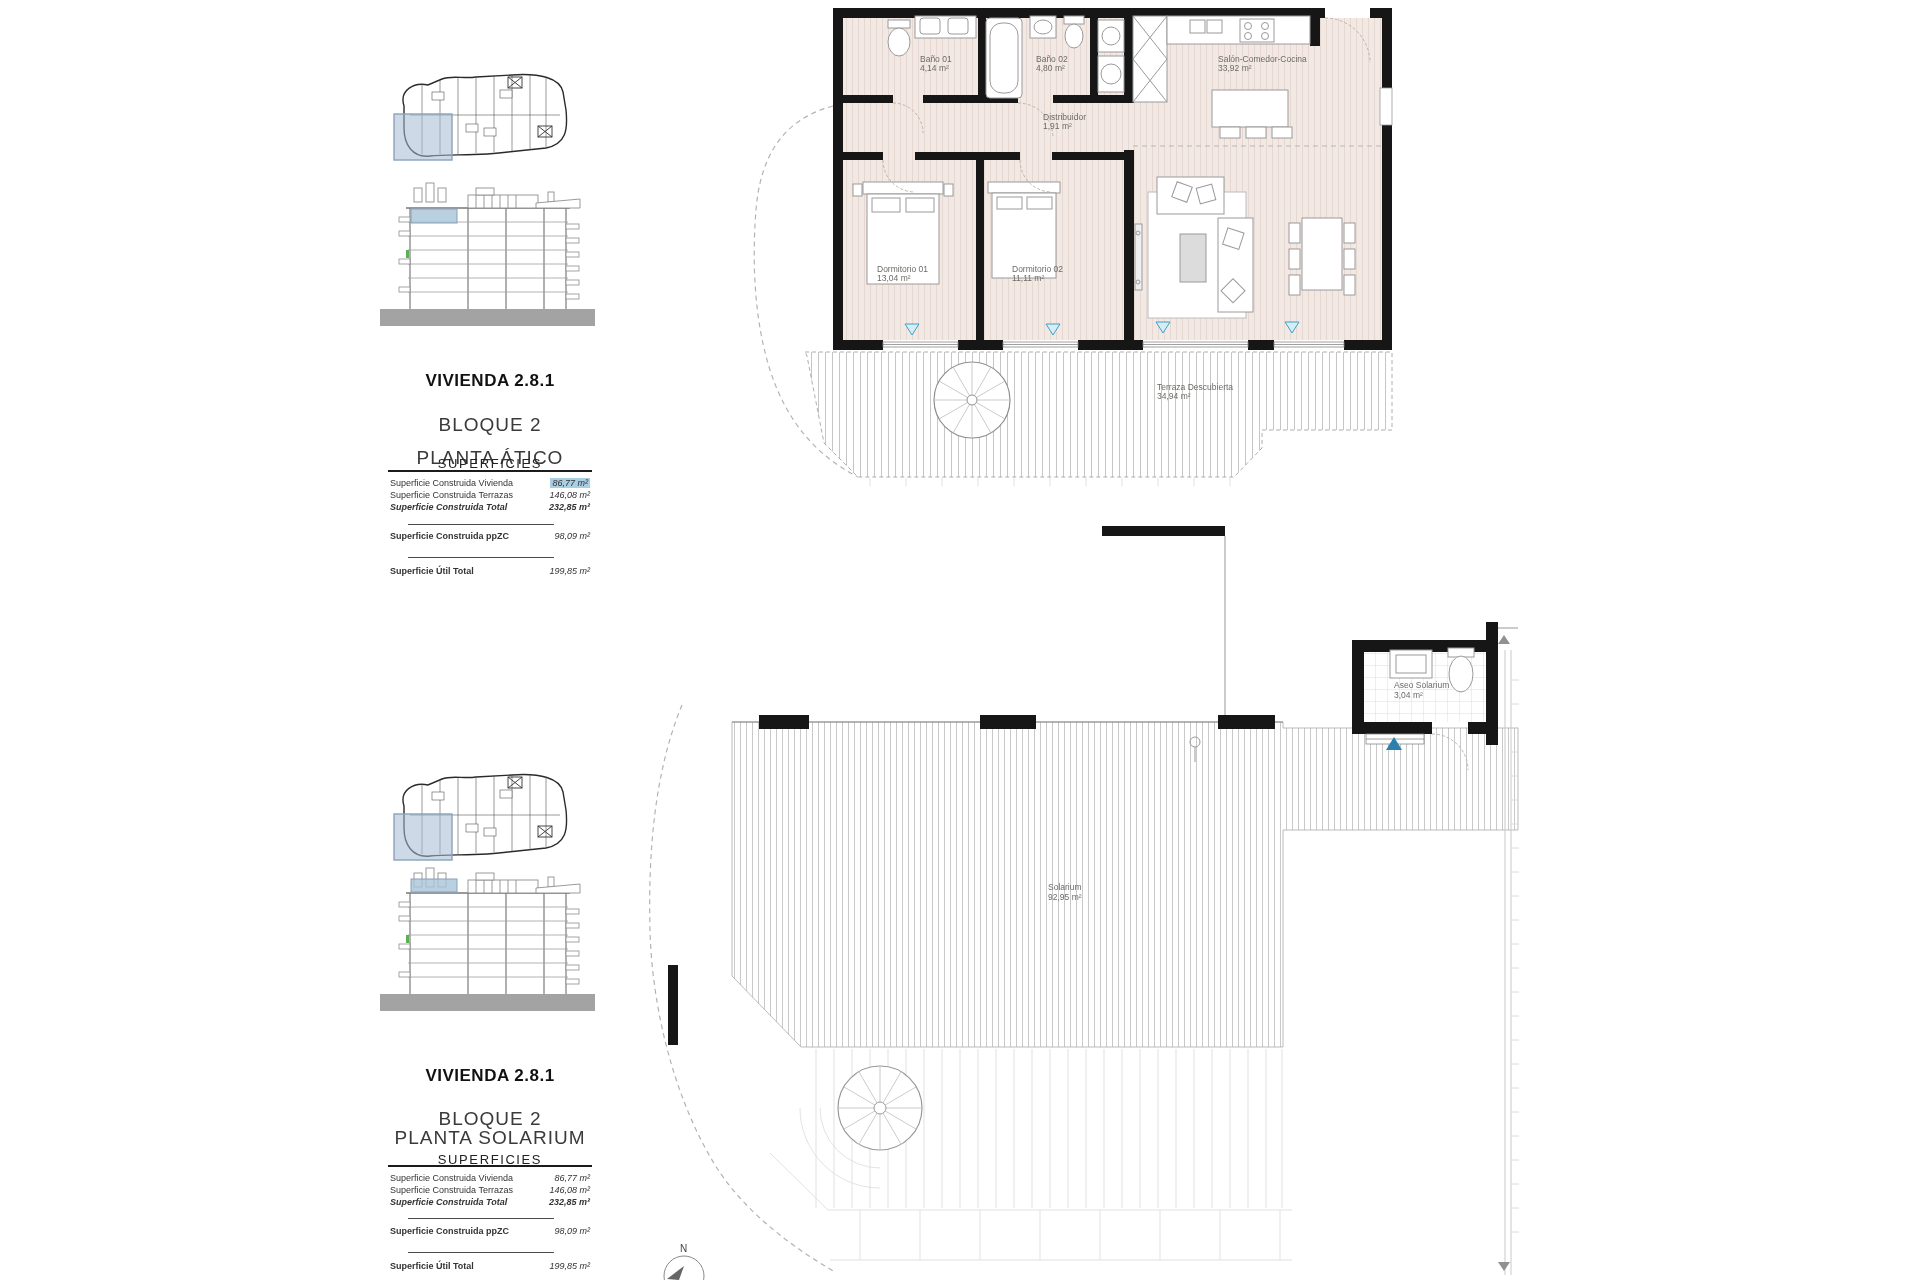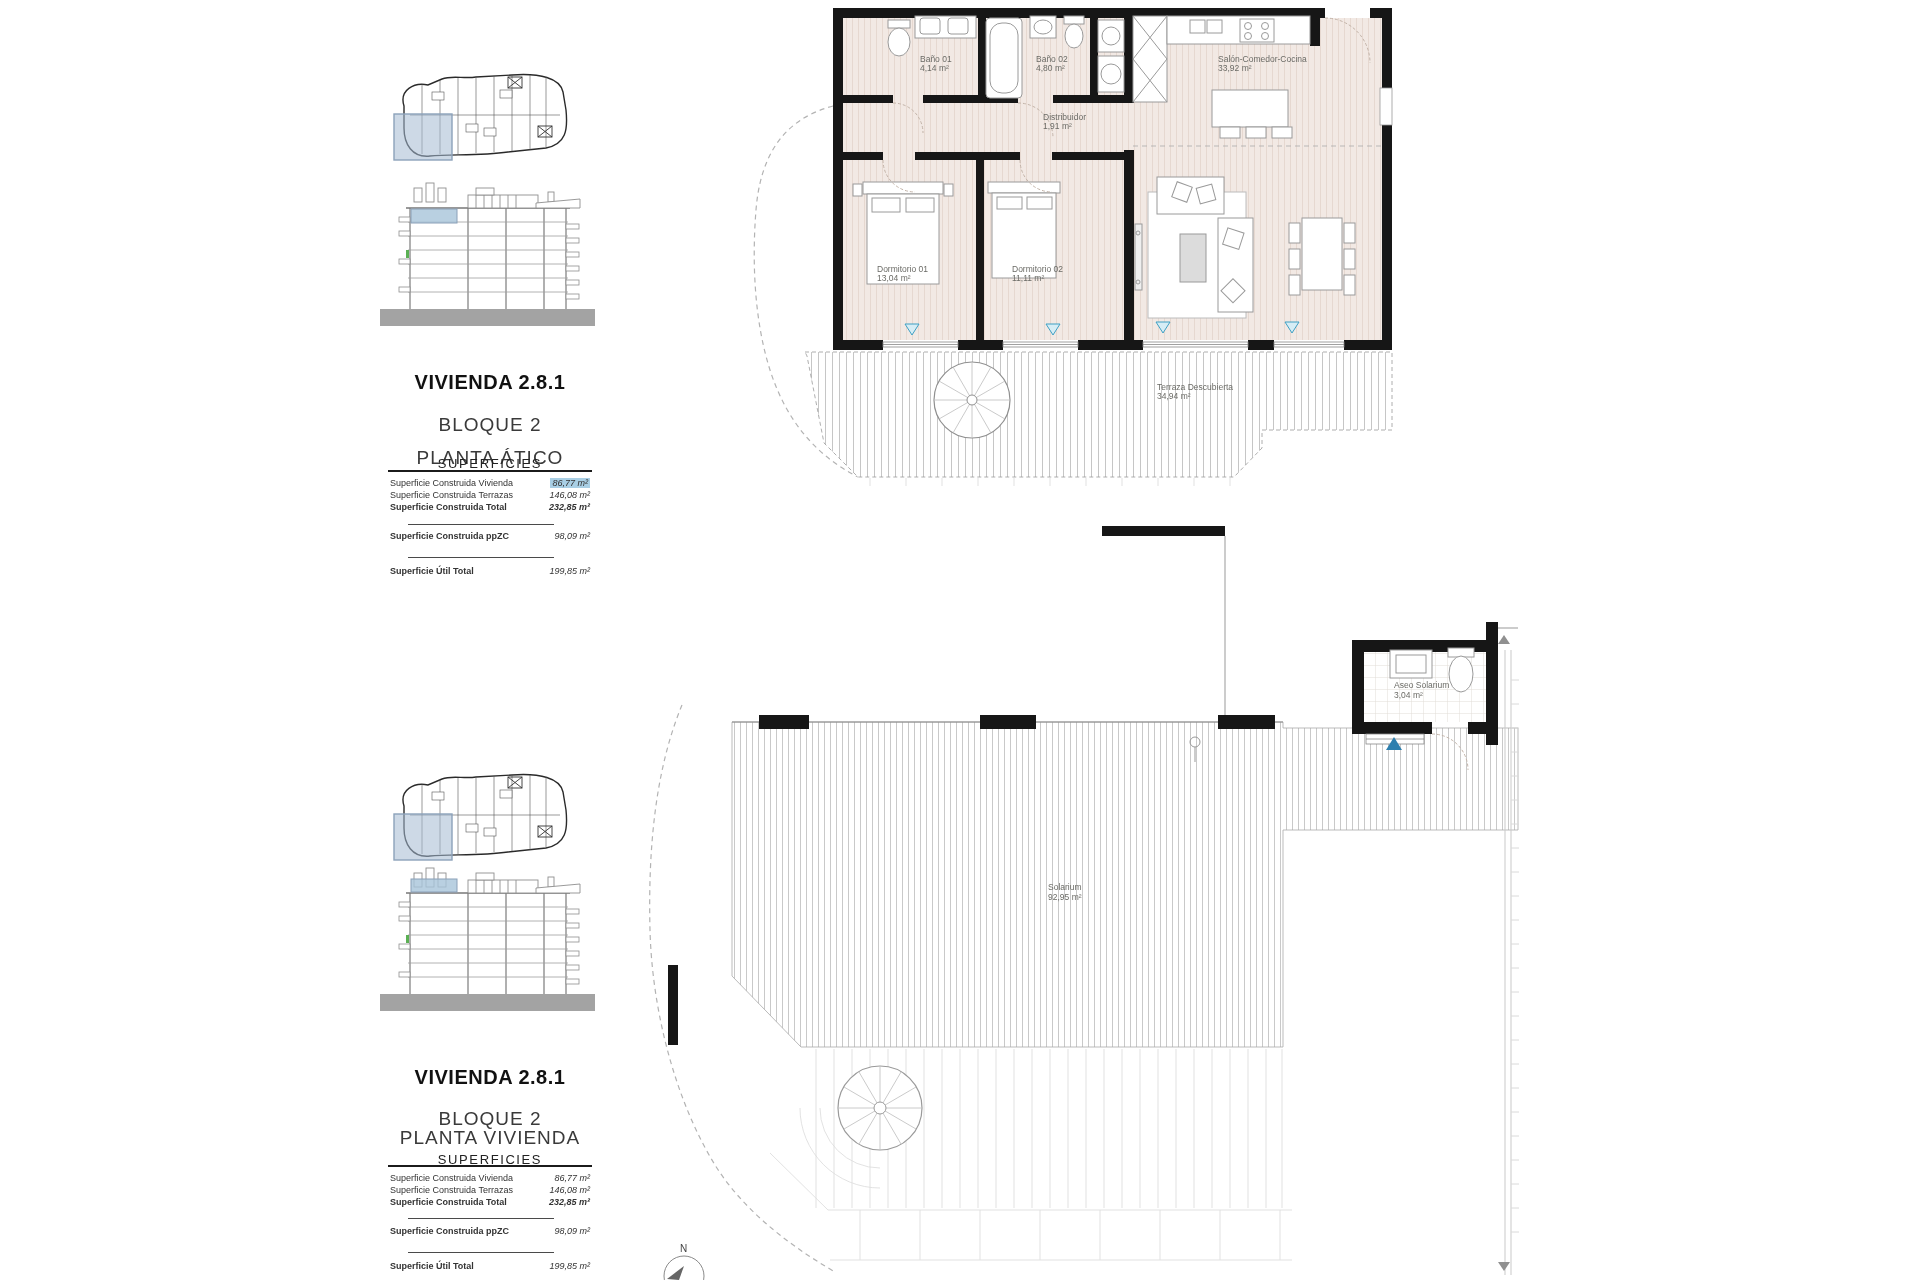--- a/index.html
+++ b/index.html
@@ -1,28 +1,28 @@
 <!DOCTYPE html>
 <html><head>
 <meta charset="utf-8">
 <style>
   html,body{margin:0;padding:0;background:#ffffff;width:1920px;height:1280px;overflow:hidden;
     font-family:"Liberation Sans", sans-serif;color:#1a1a1a;}
   .abs{position:absolute;}
   
   .info-col{position:absolute;left:388px;width:204px;text-align:center;}
-  .unit-title{font-size:20px;font-weight:bold;letter-spacing:.5px;color:#111;}
+  .unit-title{font-size:17px;font-weight:bold;letter-spacing:.5px;color:#111;}
   .unit-sub{font-size:19px;color:#3a3a3a;letter-spacing:1px;}
   .surf-header{font-size:13px;letter-spacing:1.6px;color:#222;}
   .surf-rule{border-top:2px solid #1b1b1b;width:204px;}
   .surf-row{position:absolute;left:390px;width:200px;display:flex;justify-content:space-between;
     font-size:9px;color:#333;line-height:10px;}
   .surf-row .lbl{text-align:left;}
   .surf-row .val{font-style:italic;}
-  .surf-row.bold .lbl,.surf-row.bold .val{font-weight:bold;}
+  .surf-row.bold .lbl,.surf-row.bold .val{font-weight:bold;font-style:italic;}
   .surf-row.boldlbl .lbl{font-weight:bold;}
   .hl .val-inner{background:#a9cfe5;padding:0 2px;}
   .surf-div{position:absolute;left:408px;width:146px;border-top:1px solid #4a4a4a;}
   
   svg text.plan-label{font-family:"Liberation Sans",sans-serif;font-size:8.5px;fill:#6b6b66;}
   svg text.compass-n{font-family:"Liberation Sans",sans-serif;font-size:10px;fill:#444;}
   .wall{fill:#161616;}
   .furn{fill:#ffffff;stroke:#9a9a9a;stroke-width:1;}
   .furnl{fill:none;stroke:#9a9a9a;stroke-width:1;}
   .arc{fill:none;stroke:#c3b4a9;stroke-width:1;stroke-dasharray:3,2;}
@@ -409,21 +409,21 @@
     <rect x="96" y="16" width="18" height="7"></rect>
       <rect x="168" y="20" width="6" height="10"></rect>
     <path d="M156,31 L200,27 L200,36 L156,36 Z"></path>
   </g>
   <rect x="31" y="22" width="46" height="13" fill="rgba(168,196,218,.8)" stroke="#8aa0b8" stroke-width="1"></rect>
   <rect x="26" y="78" width="3" height="8" fill="#5bb054"></rect>
 </svg>
 
 <div class="info-col" style="top:1066px"><span class="unit-title">VIVIENDA 2.8.1</span></div>
 <div class="info-col unit-sub" style="top:1108px">BLOQUE 2</div>
-<div class="info-col unit-sub" style="top:1127px">PLANTA VIVIENDA</div>
+<div class="info-col unit-sub" style="top:1127px">PLANTA SOLARIUM</div>
 <div class="info-col surf-header" style="top:1152px">SUPERFICIES</div>
 <div class="abs surf-rule" style="left:388px;top:1165px"></div>
 
 <div class="surf-row" style="top:1173px">
   <span class="lbl">Superficie Construida Vivienda</span>
   <span class="val">86,77 m²</span>
 </div>
 <div class="surf-row" style="top:1185px">
   <span class="lbl">Superficie Construida Terrazas</span>
   <span class="val">146,08 m²</span>

